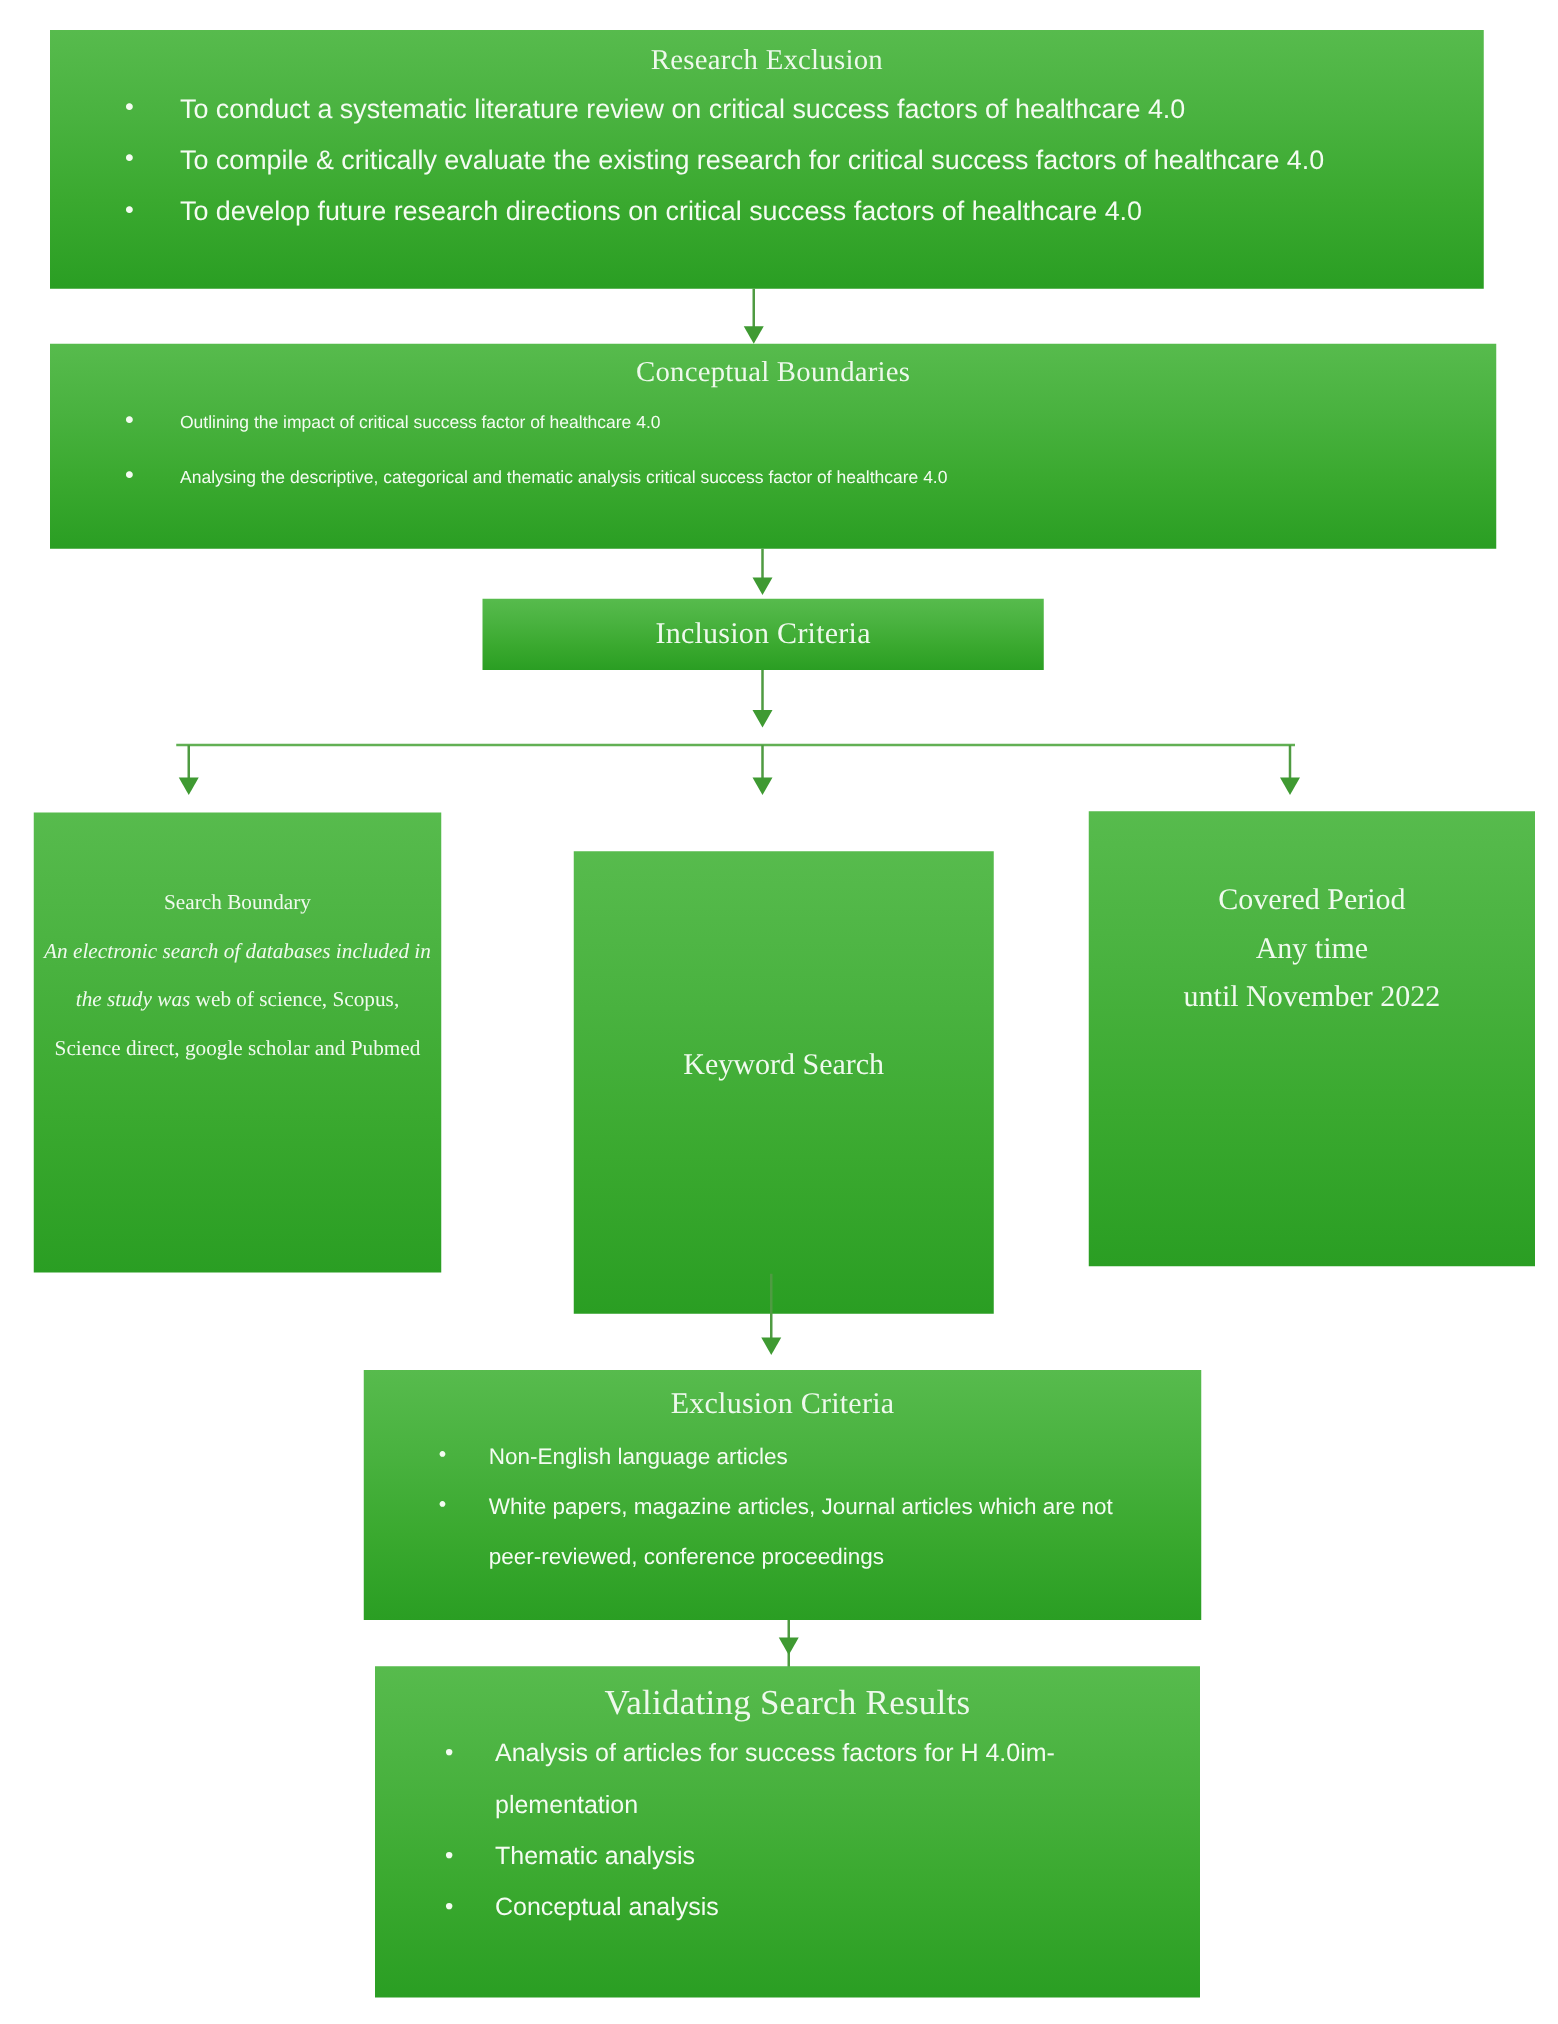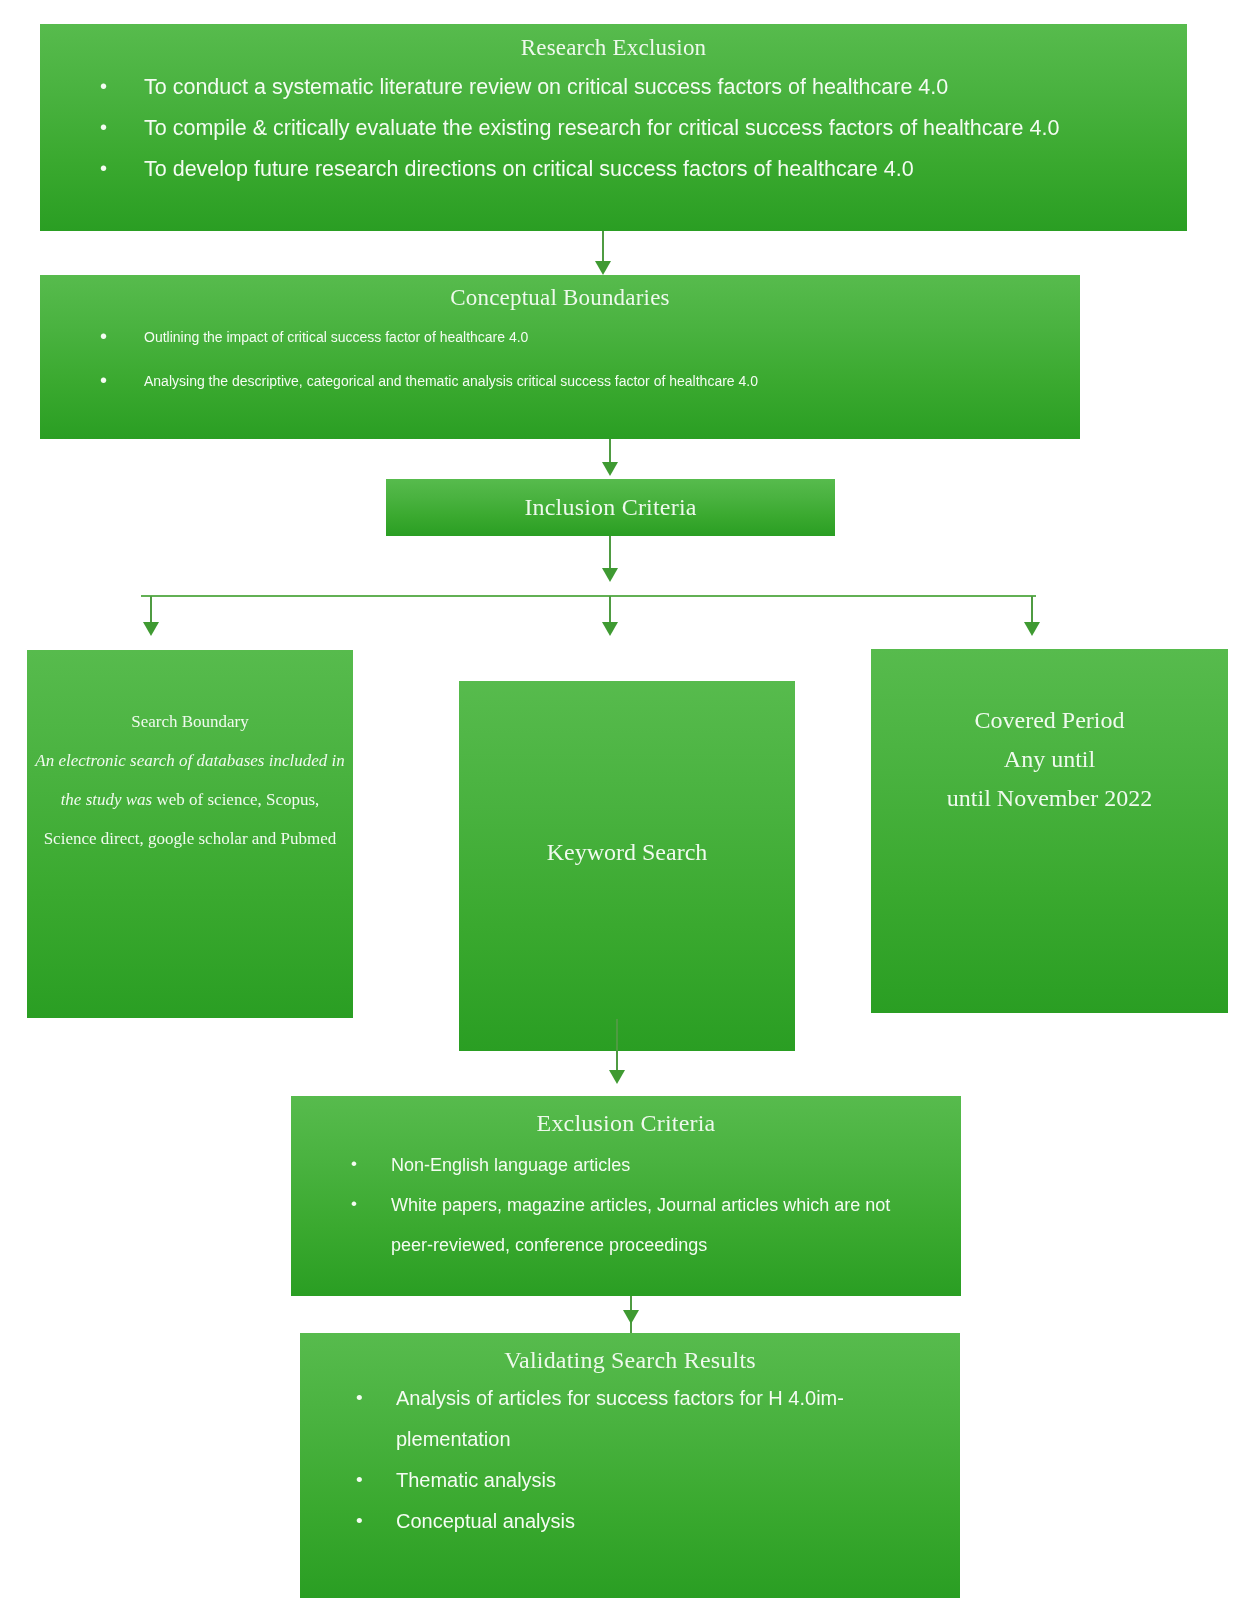--- a/index.html
+++ b/index.html
@@ -60,21 +60,21 @@
   #box-objectives .box-title { font-size: 23px; margin: 11px 0 6px 0; }
   #box-objectives ul.blist { margin: 0 26px 0 60px; }
   #box-objectives ul.blist > li {
     font-size: 21.5px;
     line-height: 41px;
     padding-left: 44px;
     white-space: normal;
   }
   #box-objectives ul.blist > li::before { font-size: 20px; }
 
-  #box-conceptual { left: 40px;  top: 275px;  width: 1040px; height: 164px; }
+  #box-conceptual { left: 40px;  top: 275px;  width: 1157px; height: 164px; }
   #box-conceptual .box-title { font-size: 23px; margin: 10px 0 4px 0; }
   #box-conceptual ul.blist { margin: 0 30px 0 60px; }
   #box-conceptual ul.blist > li {
     font-size: 14px;
     line-height: 44px;
     padding-left: 44px;
   }
   #box-conceptual ul.blist > li::before { font-size: 20px; }
 
   #box-inclusion { left: 386px; top: 479px;  width: 449px; height: 57px; }
@@ -119,21 +119,21 @@
   #box-exclusion .box-title { font-size: 24px; margin: 14px 0 8px 0; }
   #box-exclusion ul.blist { margin: 0 24px 0 60px; }
   #box-exclusion ul.blist > li {
     font-size: 18px;
     line-height: 40px;
     padding-left: 40px;
   }
   #box-exclusion ul.blist > li::before { font-size: 17px; }
 
   #box-validating { left: 300px; top: 1333px; width: 660px; height: 265px; }
-  #box-validating .box-title { font-size: 24px; margin: 14px 0 4px 0; }
+  #box-validating .box-title { font-size: 28px; margin: 14px 0 4px 0; }
   #box-validating ul.blist { margin: 0 20px 0 56px; }
   #box-validating ul.blist > li {
     font-size: 20px;
     line-height: 41px;
     padding-left: 40px;
   }
   #box-validating ul.blist > li::before { font-size: 19px; }
 
   
   .conn {
@@ -221,21 +221,21 @@
 
   <div class="gbox" id="box-keyword">
     <div class="vstack">
       <div>Keyword Search</div>
     </div>
   </div>
 
   <div class="gbox" id="box-period">
     <div class="vstack">
       <div>Covered Period</div>
-      <div>Any until</div>
+      <div>Any time</div>
       <div>until November 2022</div>
     </div>
   </div>
 
   <div class="conn">
     <div class="vline" style="left:616px; top:1019px; height:58px;"></div>
     <div class="ahead" style="left:609px; top:1070px;"></div>
   </div>
 
   <div class="gbox" id="box-exclusion">

